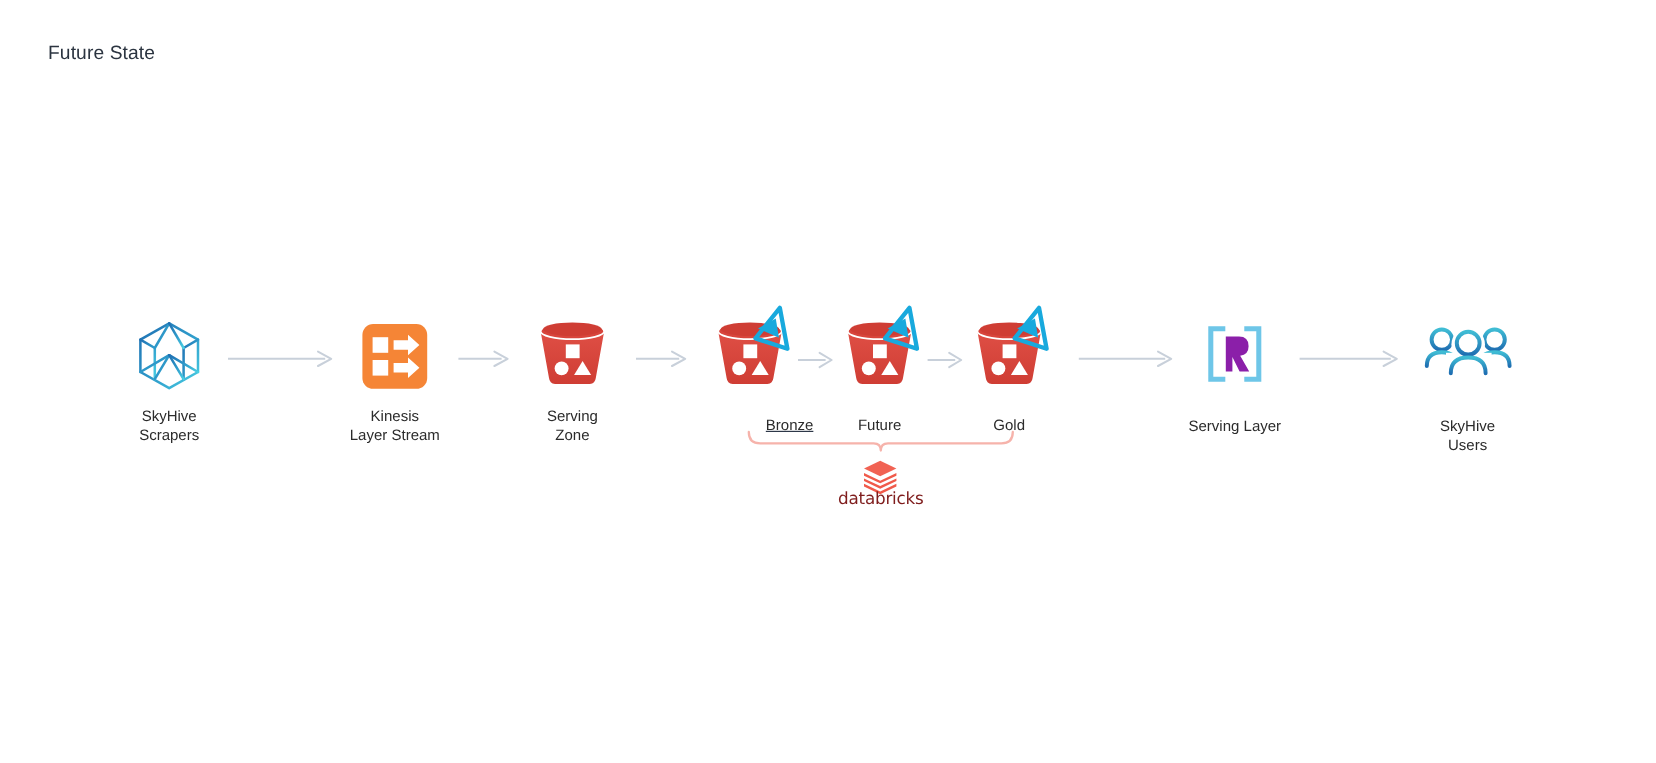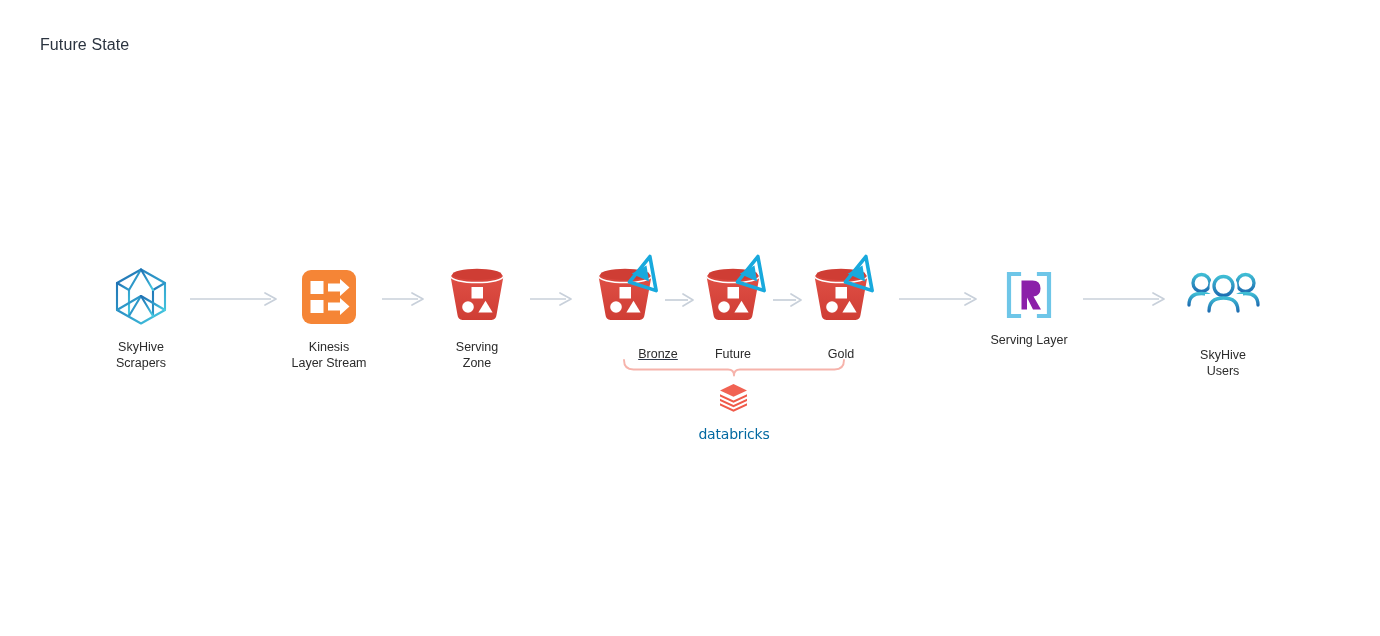--- a/index.html
+++ b/index.html
@@ -48,24 +48,24 @@
   }
   .node.medallion .node-label {
     margin-top: 8px;
   }
   .databricks {
     position: absolute;
     text-align: center;
     width: 160px;
   }
   .databricks .db-word {
-    margin-top: 21px;
+    margin-top: 3px;
     font-size: 14px;
     letter-spacing: -0.2px;
-    color: #0369a1;
+    color: #7f1d1d;
     font-family: "DejaVu Sans", sans-serif;
     font-weight: 400;
   }
 </style>
 </head>
 <body>
 
 <div class="page-title">Future State</div>
 
 <svg id="canvas" viewBox="0 0 1380 636" xmlns="http://www.w3.org/2000/svg">
@@ -241,21 +241,21 @@
 </div>
 
 <div class="node medallion" style="left:663px; top:338px;">
   <div class="node-label">Future</div>
 </div>
 
 <div class="node medallion" style="left:771px; top:338px;">
   <div class="node-label">Gold</div>
 </div>
 
-<div class="node" style="left:959px; top:323px;">
+<div class="node" style="left:959px; top:338px;">
   <div class="node-label">Serving Layer</div>
 </div>
 
 <div class="node" style="left:1153px; top:338px;">
   <div class="node-label">SkyHive
 Users</div>
 </div>
 
 <div class="databricks" style="left:654px; top:405px;">
   <div class="db-word">databricks</div>

